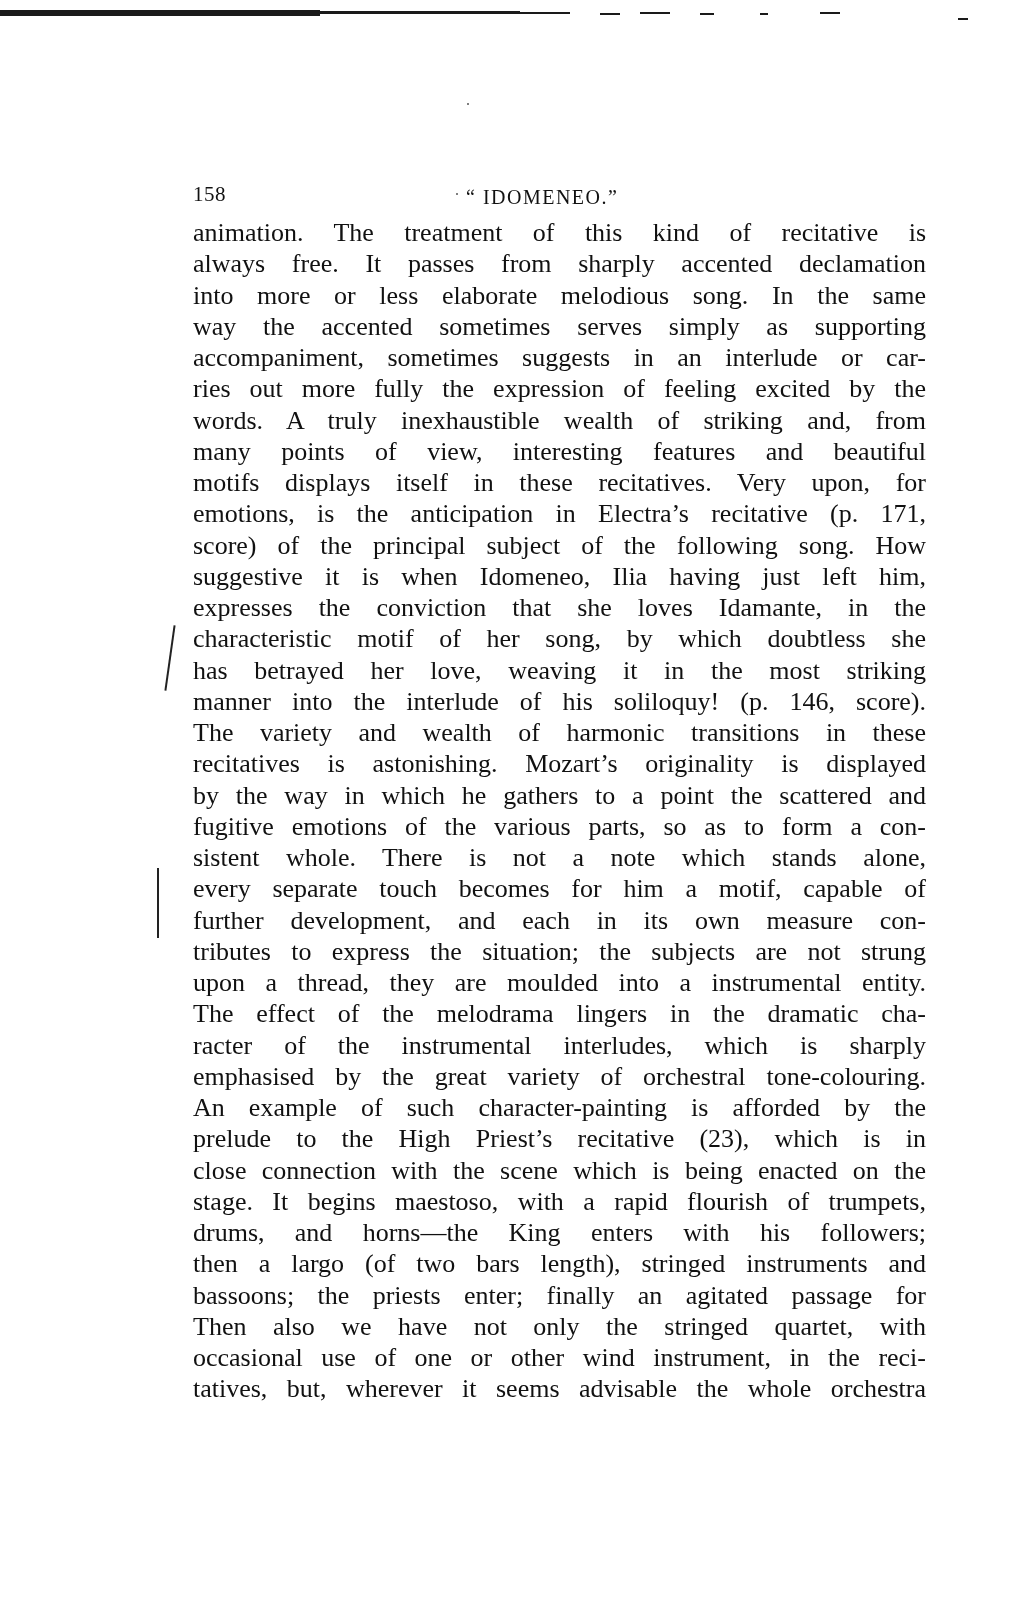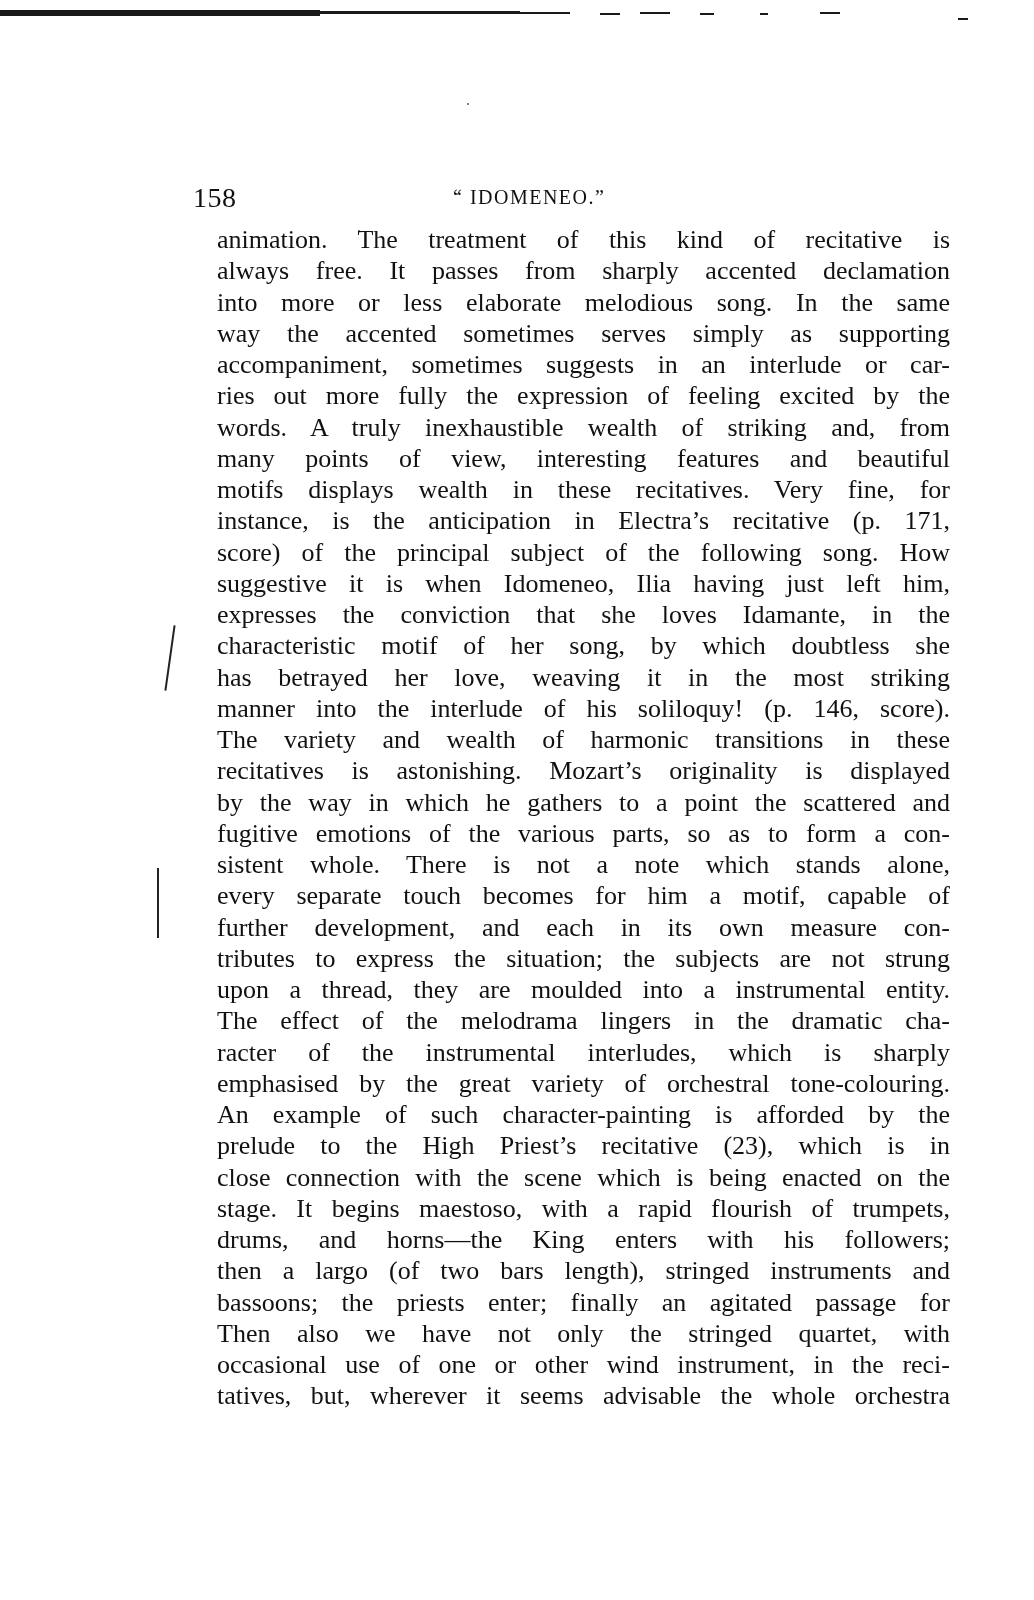--- a/index.html
+++ b/index.html
@@ -30,37 +30,36 @@
       position: absolute;
       top: 182px;
       left: 193px;
       width: 732px;
       height: 36px;
     }
     .page-number {
       position: absolute;
       left: 0;
       top: 0;
-      font-size: 28px;
+      font-size: 21px;
       letter-spacing: 0.5px;
     }
     .running-head {
       position: absolute;
-      left: 260px;
+      left: 273px;
       top: 4px;
       font-size: 20px;
       letter-spacing: 1.5px;
       font-variant: small-caps;
     }
     .body-text {
       position: absolute;
-      top: 224px;
+      top: 217px;
       left: 193px;
       width: 733px;
-      margin-left: 24px;
     }
     .line {
       display: block;
       height: 31.25px;
       line-height: 31px;
       font-size: 26px;
       text-align: justify;
       text-align-last: justify;
       white-space: nowrap;
       overflow: visible;
@@ -117,22 +116,22 @@
 
 <div class="body-text">
   <div class="line"><span>animation. The treatment of this kind of recitative is</span></div>
   <div class="line"><span>always free. It passes from sharply accented declamation</span></div>
   <div class="line"><span>into more or less elaborate melodious song. In the same</span></div>
   <div class="line"><span>way the accented sometimes serves simply as supporting</span></div>
   <div class="line"><span>accompaniment, sometimes suggests in an interlude or car-</span></div>
   <div class="line"><span>ries out more fully the expression of feeling excited by the</span></div>
   <div class="line"><span>words. A truly inexhaustible wealth of striking and, from</span></div>
   <div class="line"><span>many points of view, interesting features and beautiful</span></div>
-  <div class="line"><span>motifs displays wealth in these recitatives. Very fine, for</span></div>
-  <div class="line"><span>instance, is the anticipation in Electra’s recitative (p. 171,</span></div>
+  <div class="line"><span>motifs displays itself in these recitatives. Very upon, for</span></div>
+  <div class="line"><span>emotions, is the anticipation in Electra’s recitative (p. 171,</span></div>
   <div class="line"><span>score) of the principal subject of the following song. How</span></div>
   <div class="line"><span>suggestive it is when Idomeneo, Ilia having just left him,</span></div>
   <div class="line"><span>expresses the conviction that she loves Idamante, in the</span></div>
   <div class="line"><span>characteristic motif of her song, by which doubtless she</span></div>
   <div class="line"><span>has betrayed her love, weaving it in the most striking</span></div>
   <div class="line"><span>manner into the interlude of his soliloquy! (p. 146, score).</span></div>
   <div class="line"><span>The variety and wealth of harmonic transitions in these</span></div>
   <div class="line"><span>recitatives is astonishing. Mozart’s originality is displayed</span></div>
   <div class="line"><span>by the way in which he gathers to a point the scattered and</span></div>
   <div class="line"><span>fugitive emotions of the various parts, so as to form a con-</span></div>

